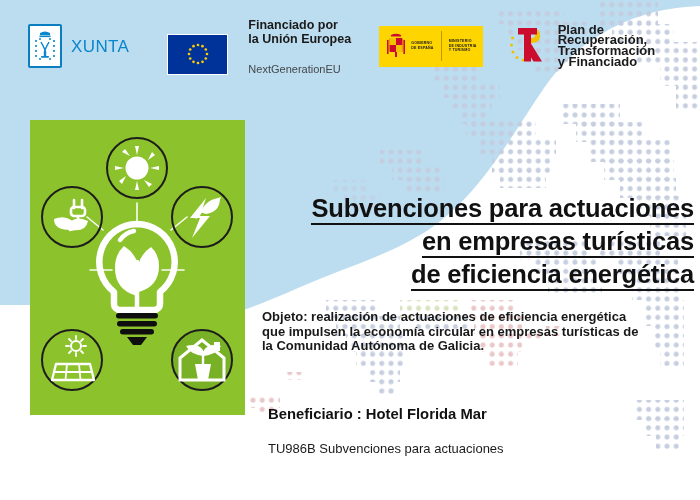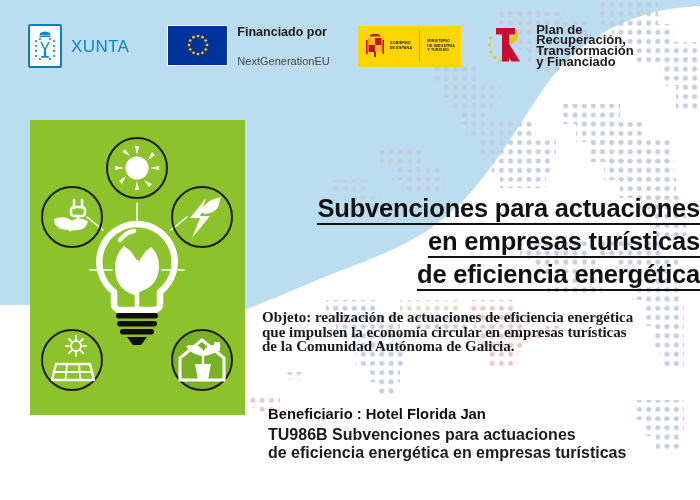--- a/index.html
+++ b/index.html
@@ -33,21 +33,21 @@
     width: 34px; height: 44px; background: #ffffff;
     border: 2px solid #0a7ec1; border-radius: 2px;
     display: flex; align-items: center; justify-content: center;
   }
   .xunta-text {
     margin-left: 9px; color: #0a86cc;
     font-size: 17px; font-weight: 400; line-height: 19px;
     letter-spacing: 0.4px; white-space: nowrap;
   }
 
-  .logo-eu { margin-left: 38px; display: flex; align-items: flex-start; }
+  .logo-eu { margin-left: 38px; display: flex; align-items: flex-end; gap: 11px; }
   .eu-flag {
     width: 61px; height: 41px; background: #003399;
     border: 1px solid #ffffff;
     display: flex; align-items: center; justify-content: center;
   }
   .eu-text { margin-left: 9px; }
   .eu-l1 { font-size: 12.5px; font-weight: bold; color: #1a1a1a; line-height: 14.5px; white-space: nowrap; }
   .eu-l2 { font-size: 11px; color: #44484b; margin-top: 16px; white-space: nowrap; }
 
   .logo-gob { margin-left: 28px; }
@@ -73,49 +73,48 @@
   .green-card {
     position: absolute; left: 30px; top: 120px;
     width: 215px; height: 295px;
     background: #8CC22B;
     z-index: 4;
   }
   .green-card svg { display: block; width: 215px; height: 295px; }
 
   
   .title-block {
-    position: absolute; left: 248px; top: 192px; width: 452px;
+    position: absolute; left: 242px; top: 192px; width: 452px;
     text-align: right; z-index: 7;
   }
   .title-line {
     display: block; font-size: 25.5px; font-weight: bold;
     color: #111111; line-height: 33px; letter-spacing: -0.2px;
     white-space: nowrap;
   }
   .title-line span.u {
     border-bottom: 2.4px solid #111111; padding-bottom: 1px;
   }
 
   .objeto {
     position: absolute; left: 262px; top: 310px; width: 380px;
-    font-size: 15px; font-weight: bold; color: #181818;
-    line-height: 14.6px; z-index: 7; font-family: Liberation Serif, serif;
+    font-size: 13px; font-weight: bold; color: #181818;
+    line-height: 14.6px; z-index: 7;
   }
 
   .benef-block {
     position: absolute; left: 268px; top: 404px; width: 400px; z-index: 7;
   }
   .benef-title {
     font-size: 14.8px; font-weight: bold; color: #111111;
     line-height: 20px; white-space: nowrap;
   }
   .benef-sub {
-    font-size: 16px; color: #1b1b1b; line-height: 17.5px;
-    margin-top: 2px;
-    font-weight: bold;
+    font-size: 13px; color: #1b1b1b; line-height: 17.5px;
+    margin-top: 16px;
   }
 </style>
 </head>
 <body>
 
 <div id="poster">
 
   <div class="bg-layer">
     <svg class="bg-svg" viewBox="0 0 700 500">
       <defs>
@@ -268,20 +267,21 @@
             <circle cx="-4.5" cy="7.79" r="1.35"></circle>
             <circle cx="-7.79" cy="4.5" r="1.35"></circle>
             <circle cx="-9" cy="0" r="1.35"></circle>
             <circle cx="-7.79" cy="-4.5" r="1.35"></circle>
             <circle cx="-4.5" cy="-7.79" r="1.35"></circle>
           </g>
         </svg>
       </div>
       <div class="eu-text">
         <div class="eu-l1">Financiado por</div>
+        <div class="eu-l1">la Unión Europea</div>
         <div class="eu-l2">NextGenerationEU</div>
       </div>
     </div>
 
     <div class="logo logo-gob">
       <div class="gob-box">
         <svg class="gob-crest" viewBox="0 0 22 28">
           <path d="M6 3 q5 -2.4 10 0 l0 1.4 l-10 0 z" fill="#CC0C2F"></path>
           <rect x="4.5" y="6" width="13" height="14" rx="1" fill="#CC0C2F"></rect>
           <rect x="4.5" y="6" width="6.5" height="7" fill="#F2C200"></rect>
@@ -419,20 +419,19 @@
 
   <div class="title-block">
     <div class="title-line"><span class="u">Subvenciones para  actuaciones</span></div>
     <div class="title-line"><span class="u">en empresas turísticas</span></div>
     <div class="title-line"><span class="u">de eficiencia energética</span></div>
   </div>
 
   <div class="objeto">Objeto: realización de actuaciones de eficiencia energética que impulsen la economía circular en empresas turísticas de la  Comunidad Autónoma de Galicia.</div>
 
   <div class="benef-block">
-    <div class="benef-title">Beneficiario : Hotel Florida Jan</div>
+    <div class="benef-title">Beneficiario : Hotel Florida Mar</div>
     <div class="benef-sub">
       <div>TU986B Subvenciones para actuaciones</div>
-      <div>de eficiencia energética en empresas turísticas</div>
     </div>
   </div>
 
 </div>
 
 </body></html>

